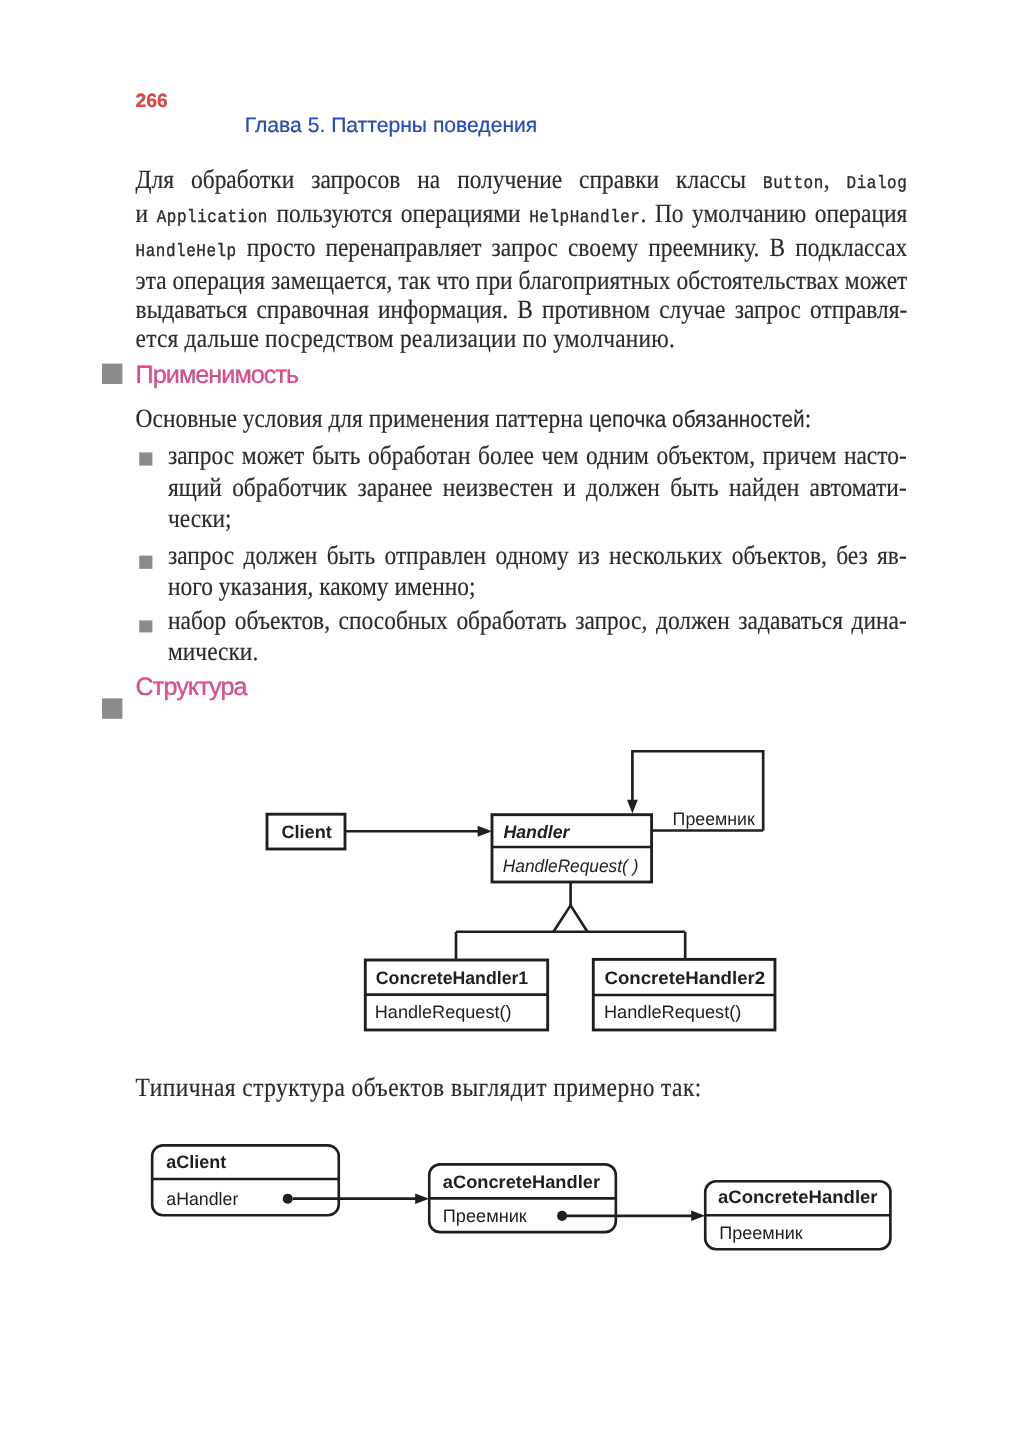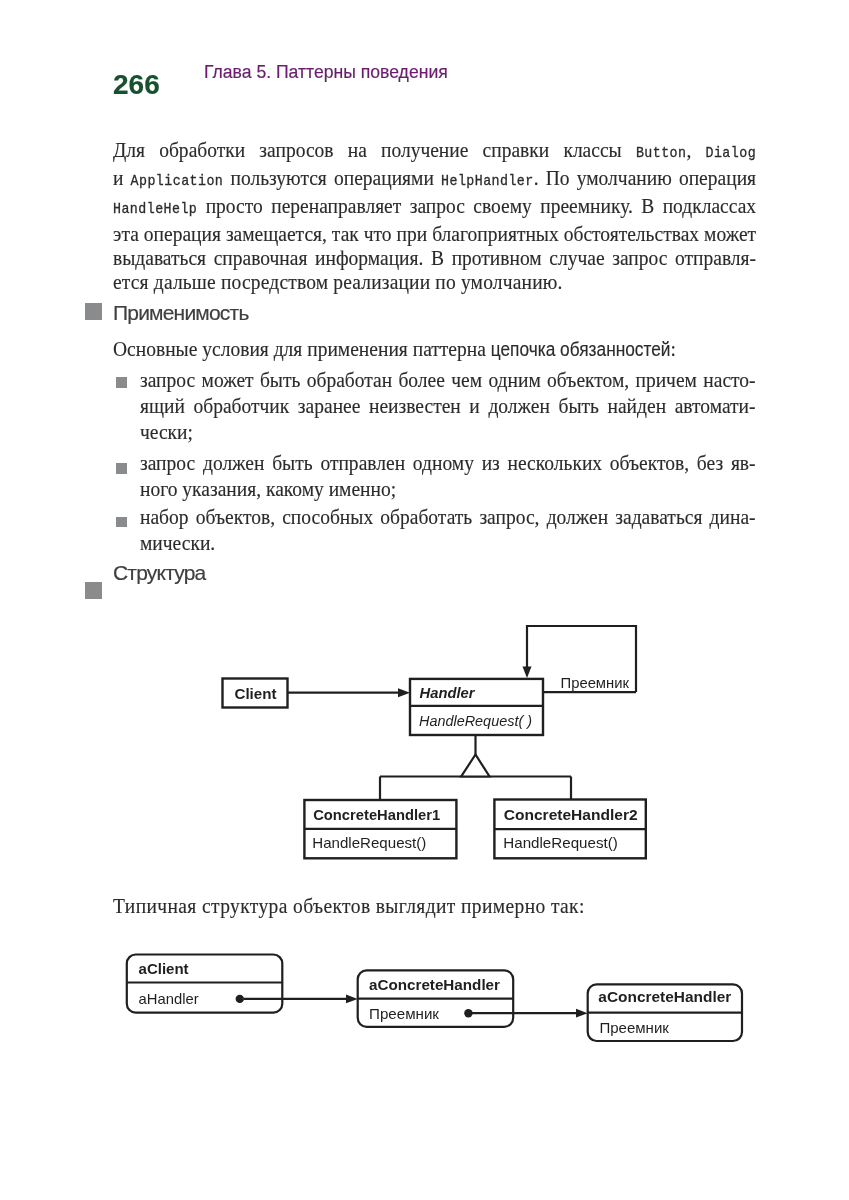--- a/index.html
+++ b/index.html
@@ -8,29 +8,29 @@
        -webkit-font-smoothing:antialiased;}
   .abs{position:absolute;}
   .sans{font-family:"Liberation Sans",sans-serif;}
   .mono{font-family:"Liberation Mono",monospace;font-size:15px;letter-spacing:0.5px;-webkit-text-stroke:0.3px #2b2b2b;}
   .para{left:113px;width:725px;font-size:22px;line-height:24px;transform:scaleX(0.887);transform-origin:0 0;}
   .para .j{text-align:justify;text-align-last:justify;}
   .bull{left:140px;width:694px;font-size:22px;line-height:26px;transform:scaleX(0.887);transform-origin:0 0;}
   .bull .j{text-align:justify;text-align-last:justify;}
   .sq{position:absolute;background:#8a8b8d;}
   .sechead{font-family:"Liberation Sans",sans-serif;font-size:21px;
-           color:#404040;line-height:22px;letter-spacing:-0.8px;}
+           color:#ec4899;line-height:22px;letter-spacing:-0.8px;}
   svg{position:absolute;left:0;top:0;}
   svg text{font-family:"Liberation Sans",sans-serif;fill:#1f1f1f;}
 </style>
 </head>
 <body>
 
-<div class="abs sans" style="left:113px;top:75.4px;font-size:28px;font-weight:bold;color:#14532d;line-height:20px;">266</div>
-<div class="abs sans" style="left:204px;top:62px;font-size:17.6px;color:#701a75;line-height:20px;">Глава 5. Паттерны поведения</div>
+<div class="abs sans" style="left:113px;top:75.4px;font-size:16px;font-weight:bold;color:#ef4444;line-height:20px;">266</div>
+<div class="abs sans" style="left:204px;top:94px;font-size:17.6px;color:#1d4ed8;line-height:20px;">Глава 5. Паттерны поведения</div>
 
 <div class="abs para" style="top:137.9px;">
   <div class="j">Для обработки запросов на получение справки классы <span class="mono">Button</span>, <span class="mono">Dialog</span></div>
   <div class="j">и <span class="mono">Application</span> пользуются операциями <span class="mono">HelpHandler</span>. По умолчанию операция</div>
   <div class="j"><span class="mono">HandleHelp</span> просто перенаправляет запрос своему преемнику. В подклассах</div>
   <div class="j">эта операция замещается, так что при благоприятных обстоятельствах может</div>
   <div class="j">выдаваться справочная информация. В противном случае запрос отправля-</div>
   <div style="letter-spacing:0.19px;">ется дальше посредством реализации по умолчанию.</div>
 </div>
 

